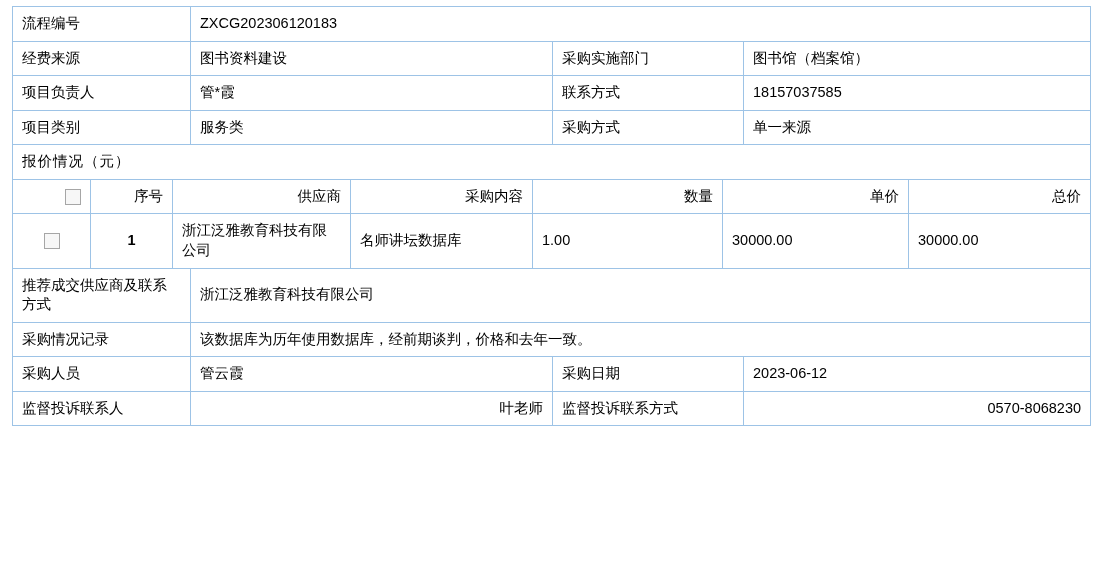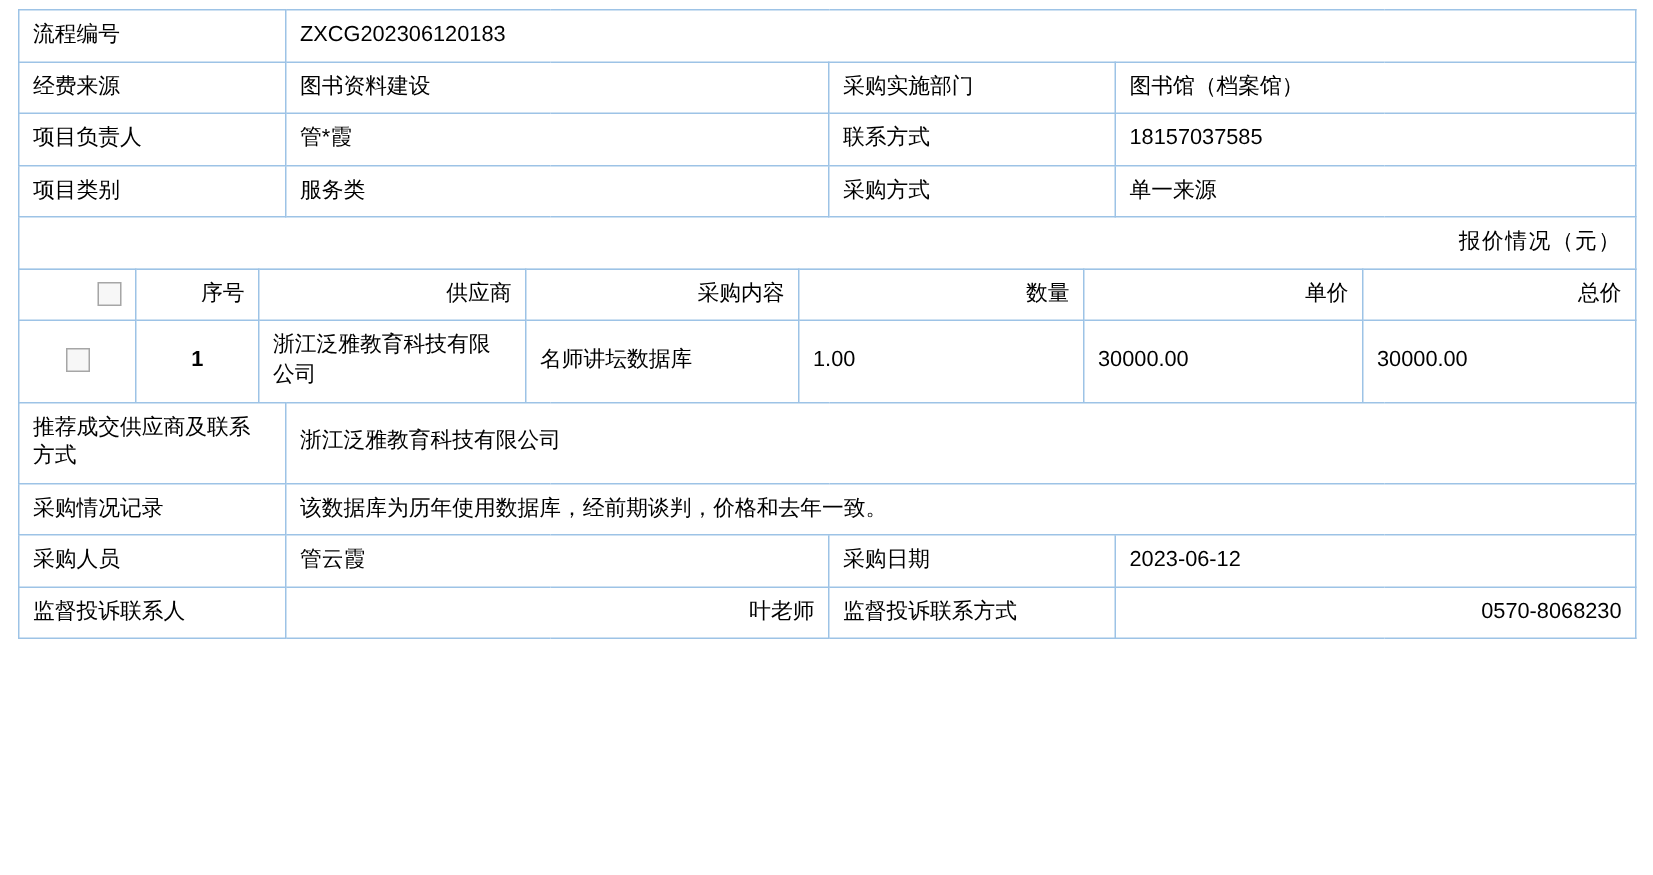--- a/index.html
+++ b/index.html
@@ -39,21 +39,21 @@
     background: #eaf3fb;
     font-size: 14.5px;
     color: #000;
   }
   .val {
     background: #ffffff;
     margin-left: 44px;
   }
   .section-title {
     background: #eaf3fb;
-    text-align: right;
+    text-align: left;
     font-weight: bold;
     font-size: 15px;
     letter-spacing: 1px;
     padding: 8px 0;
   }
   .col-head {
     background: #eaf3fb;
     text-align: right;
     font-weight: bold;
     font-size: 14.5px;

